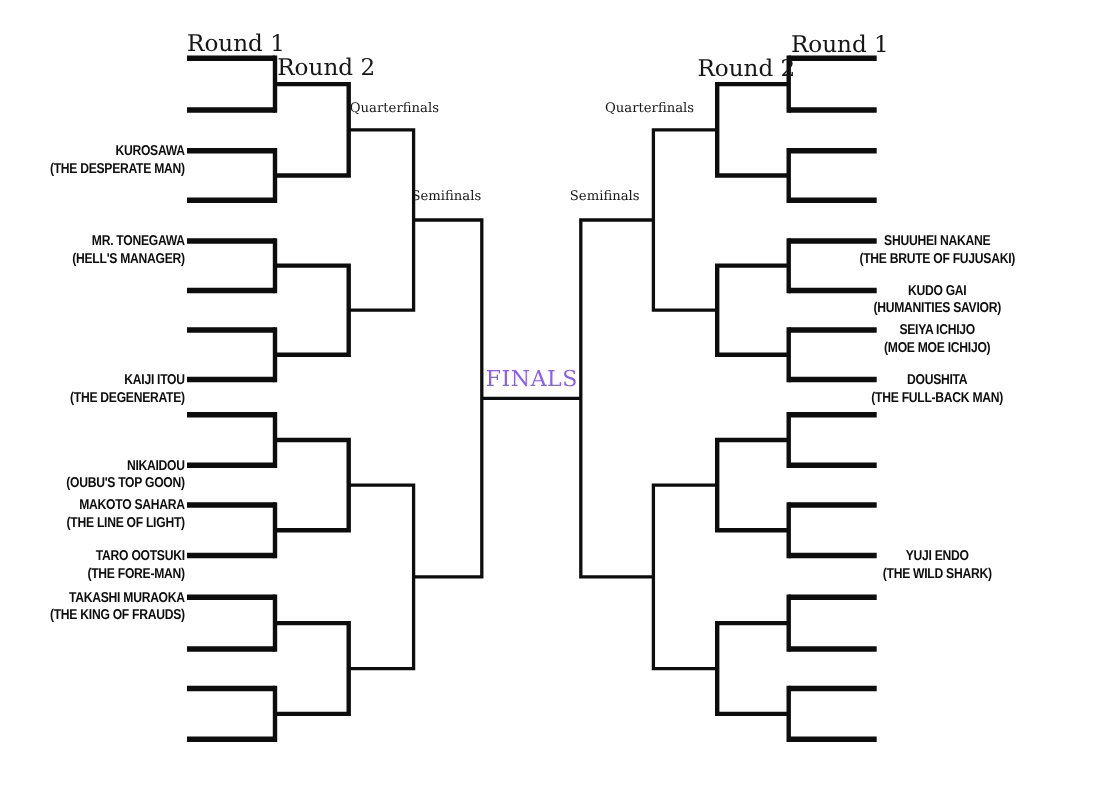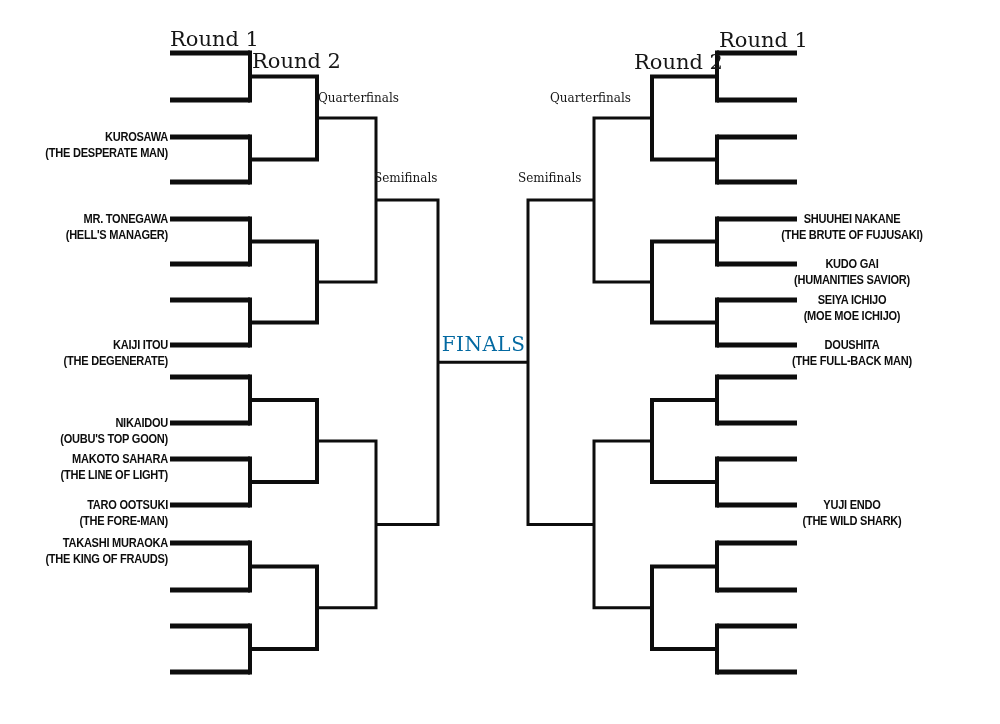--- a/index.html
+++ b/index.html
@@ -16,21 +16,21 @@
     position:absolute;
     color:#161616;
     white-space:nowrap;
     line-height:1.15;
   }
   .size-lg{font-size:21px;}
   .size-md{font-size:12px;}
   .finals-label{
     position:absolute;
     font-size:20px;
-    color:#0369a1;
+    color:#8b5cf6;
     text-align:center;
     letter-spacing:.5px;
     line-height:1.1;
   }
   .participant{
     position:absolute;
     font-family:"Liberation Sans", sans-serif;
     font-weight:700;
     font-size:13px;
     line-height:16px;

